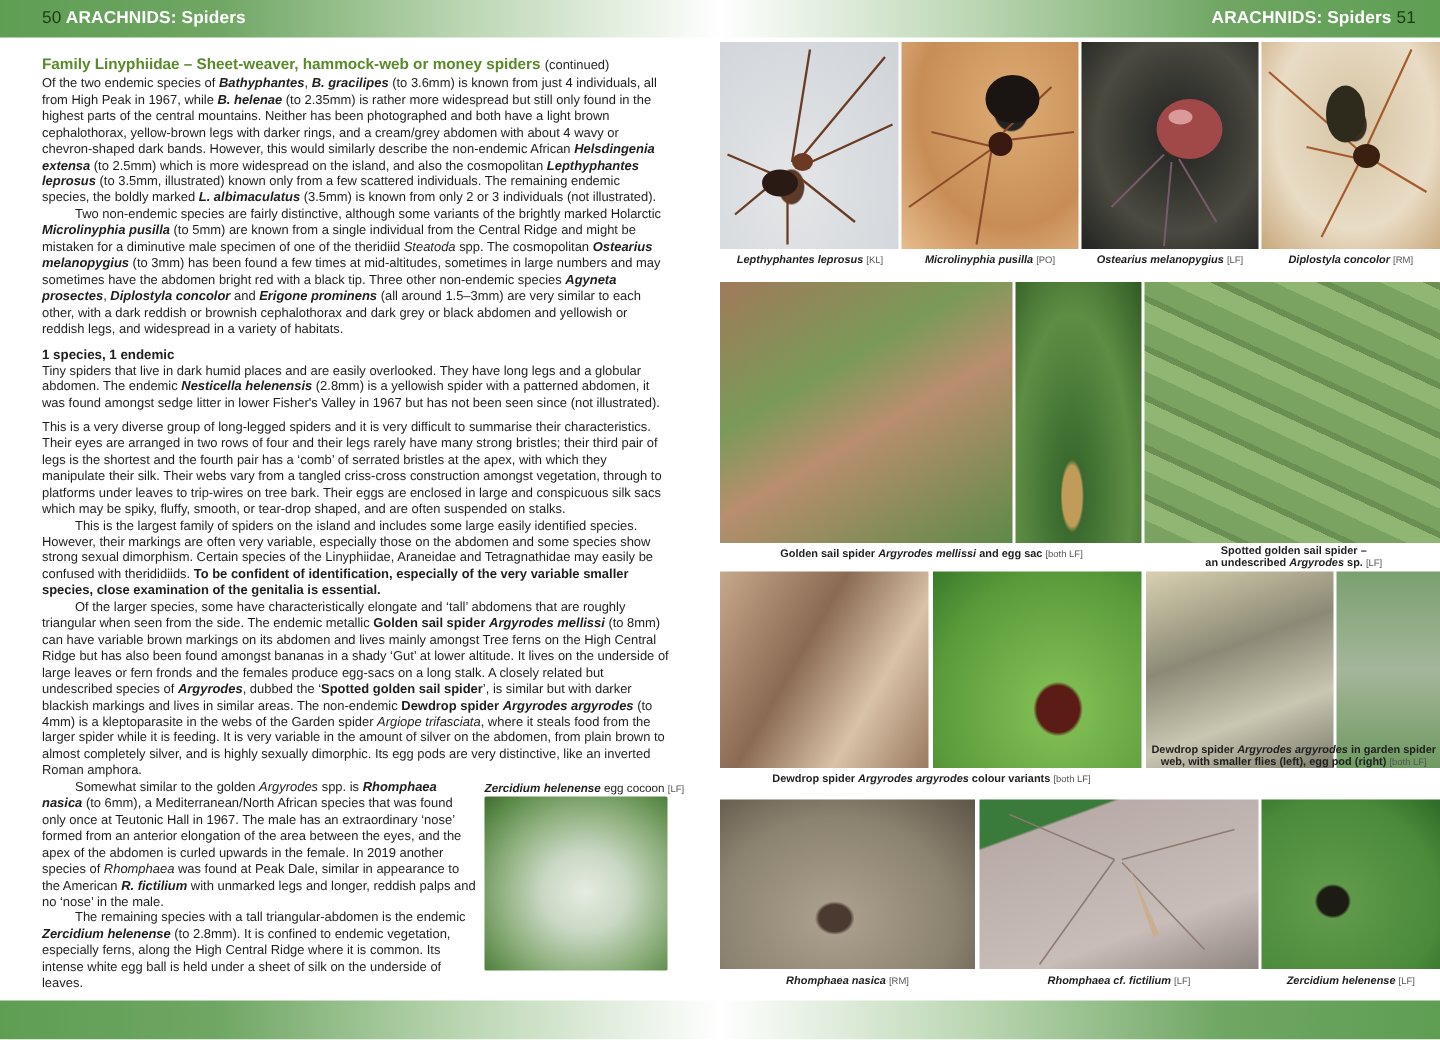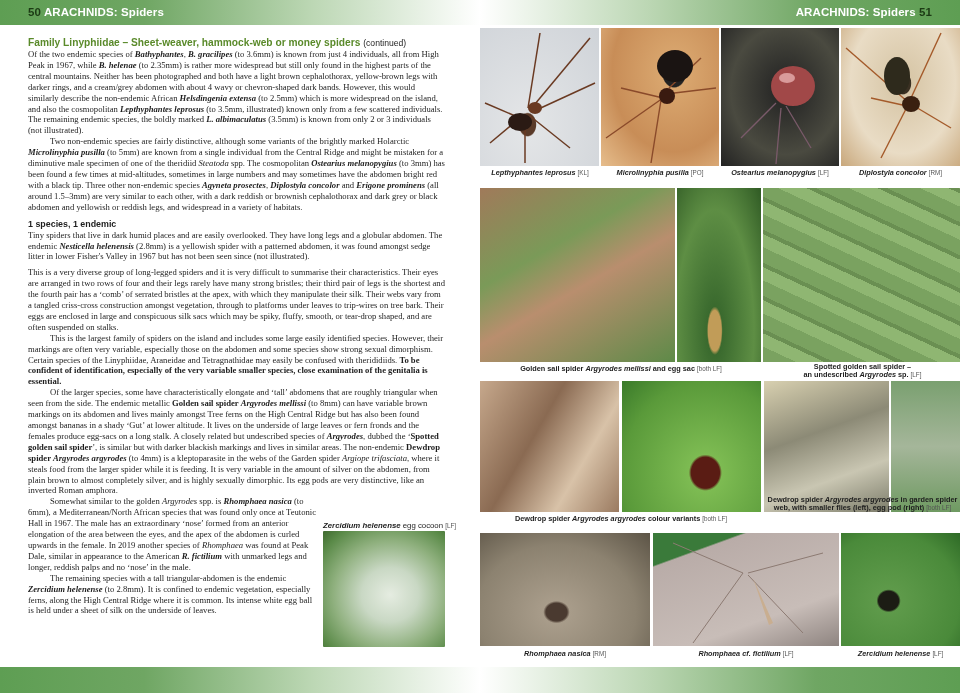--- a/index.html
+++ b/index.html
@@ -10,26 +10,26 @@
   .band-top-left { position: absolute; left: 0; top: 0; width: 480px; height: 25px;
     background: linear-gradient(90deg, #5e9e53 0%, #6fa663 30%, #bcd7b4 65%, #ffffff 100%); }
   .band-top-right { position: absolute; left: 480px; top: 0; width: 480px; height: 25px;
     background: linear-gradient(90deg, #ffffff 0%, #bcd7b4 35%, #6fa663 70%, #5e9e53 100%); }
   .band-bot-left { position: absolute; left: 0; top: 667px; width: 480px; height: 26px;
     background: linear-gradient(90deg, #5e9e53 0%, #6fa663 30%, #bcd7b4 65%, #ffffff 100%); }
   .band-bot-right { position: absolute; left: 480px; top: 667px; width: 480px; height: 26px;
     background: linear-gradient(90deg, #ffffff 0%, #bcd7b4 35%, #6fa663 70%, #5e9e53 100%); }
 
   .running-head { position: absolute; top: 6px; font-size: 11.5px; font-weight: bold; color: #fff; letter-spacing: 0.1px; }
-  .running-head .pg { color: #1c3a14; font-weight: bold; }
+  .running-head .pg { color: #1c3a14; font-weight: normal; }
   .rh-left { left: 28px; }
-  .rh-right { right: 28px; }
+  .rh-right { right: 16px; }
 
   .text-col { position: absolute; left: 28px; top: 37px; width: 418px; font-size: 8.65px; line-height: 10.9px; }
-  .text-col p { text-align: left; font-family: Liberation Serif, serif; }
+  .text-col p { text-align: left; }
   .text-col .indent { text-indent: 22px; }
   .fam-head { color: #5a8a2a; font-weight: bold; font-size: 10.2px; line-height: 12px; display: flex; justify-content: space-between; }
   .fam-head .sub { color: #1e1e1e; font-weight: normal; font-size: 8.6px; }
   .fam-head .count { color: #1e1e1e; font-weight: bold; font-size: 8.9px; }
   .gap { height: 5px; }
   .b { font-weight: bold; }
   .bi { font-weight: bold; font-style: italic; }
   .i { font-style: italic; }
   .narrow { width: 290px; }
 

